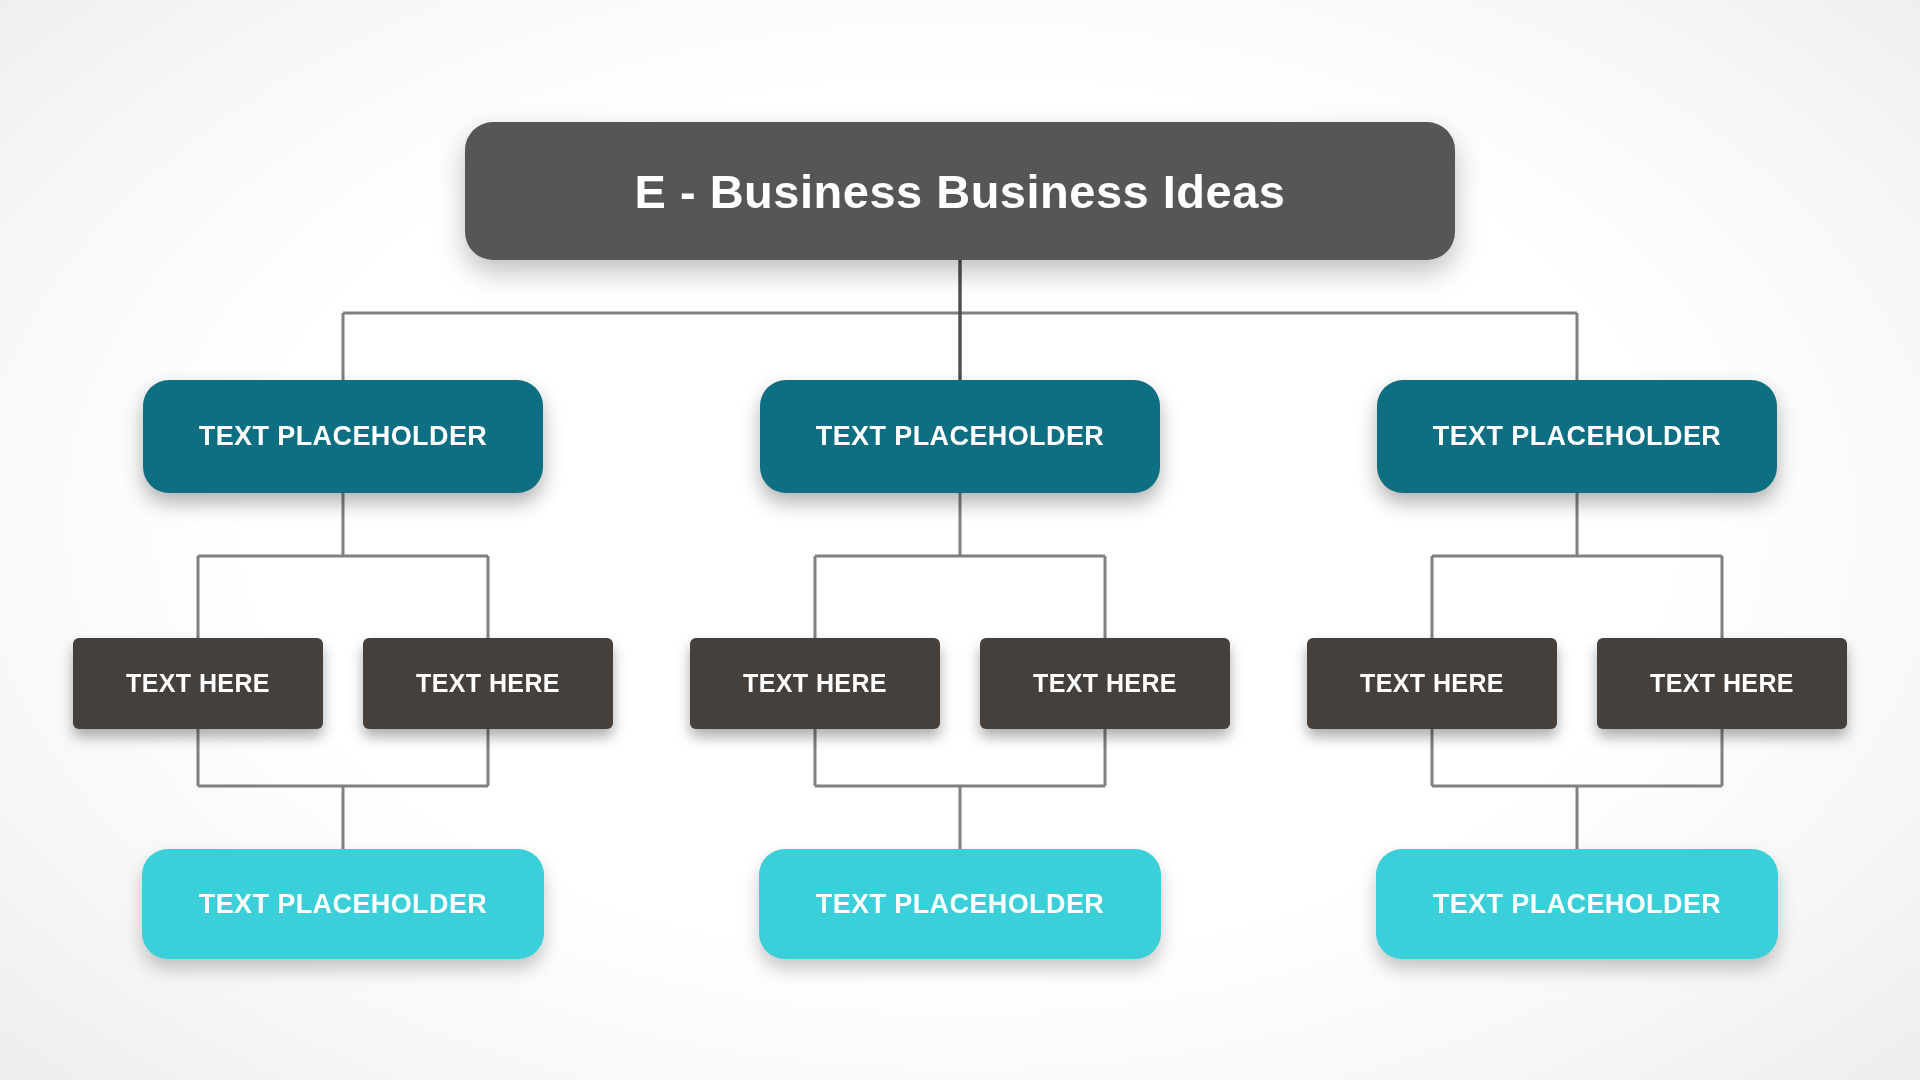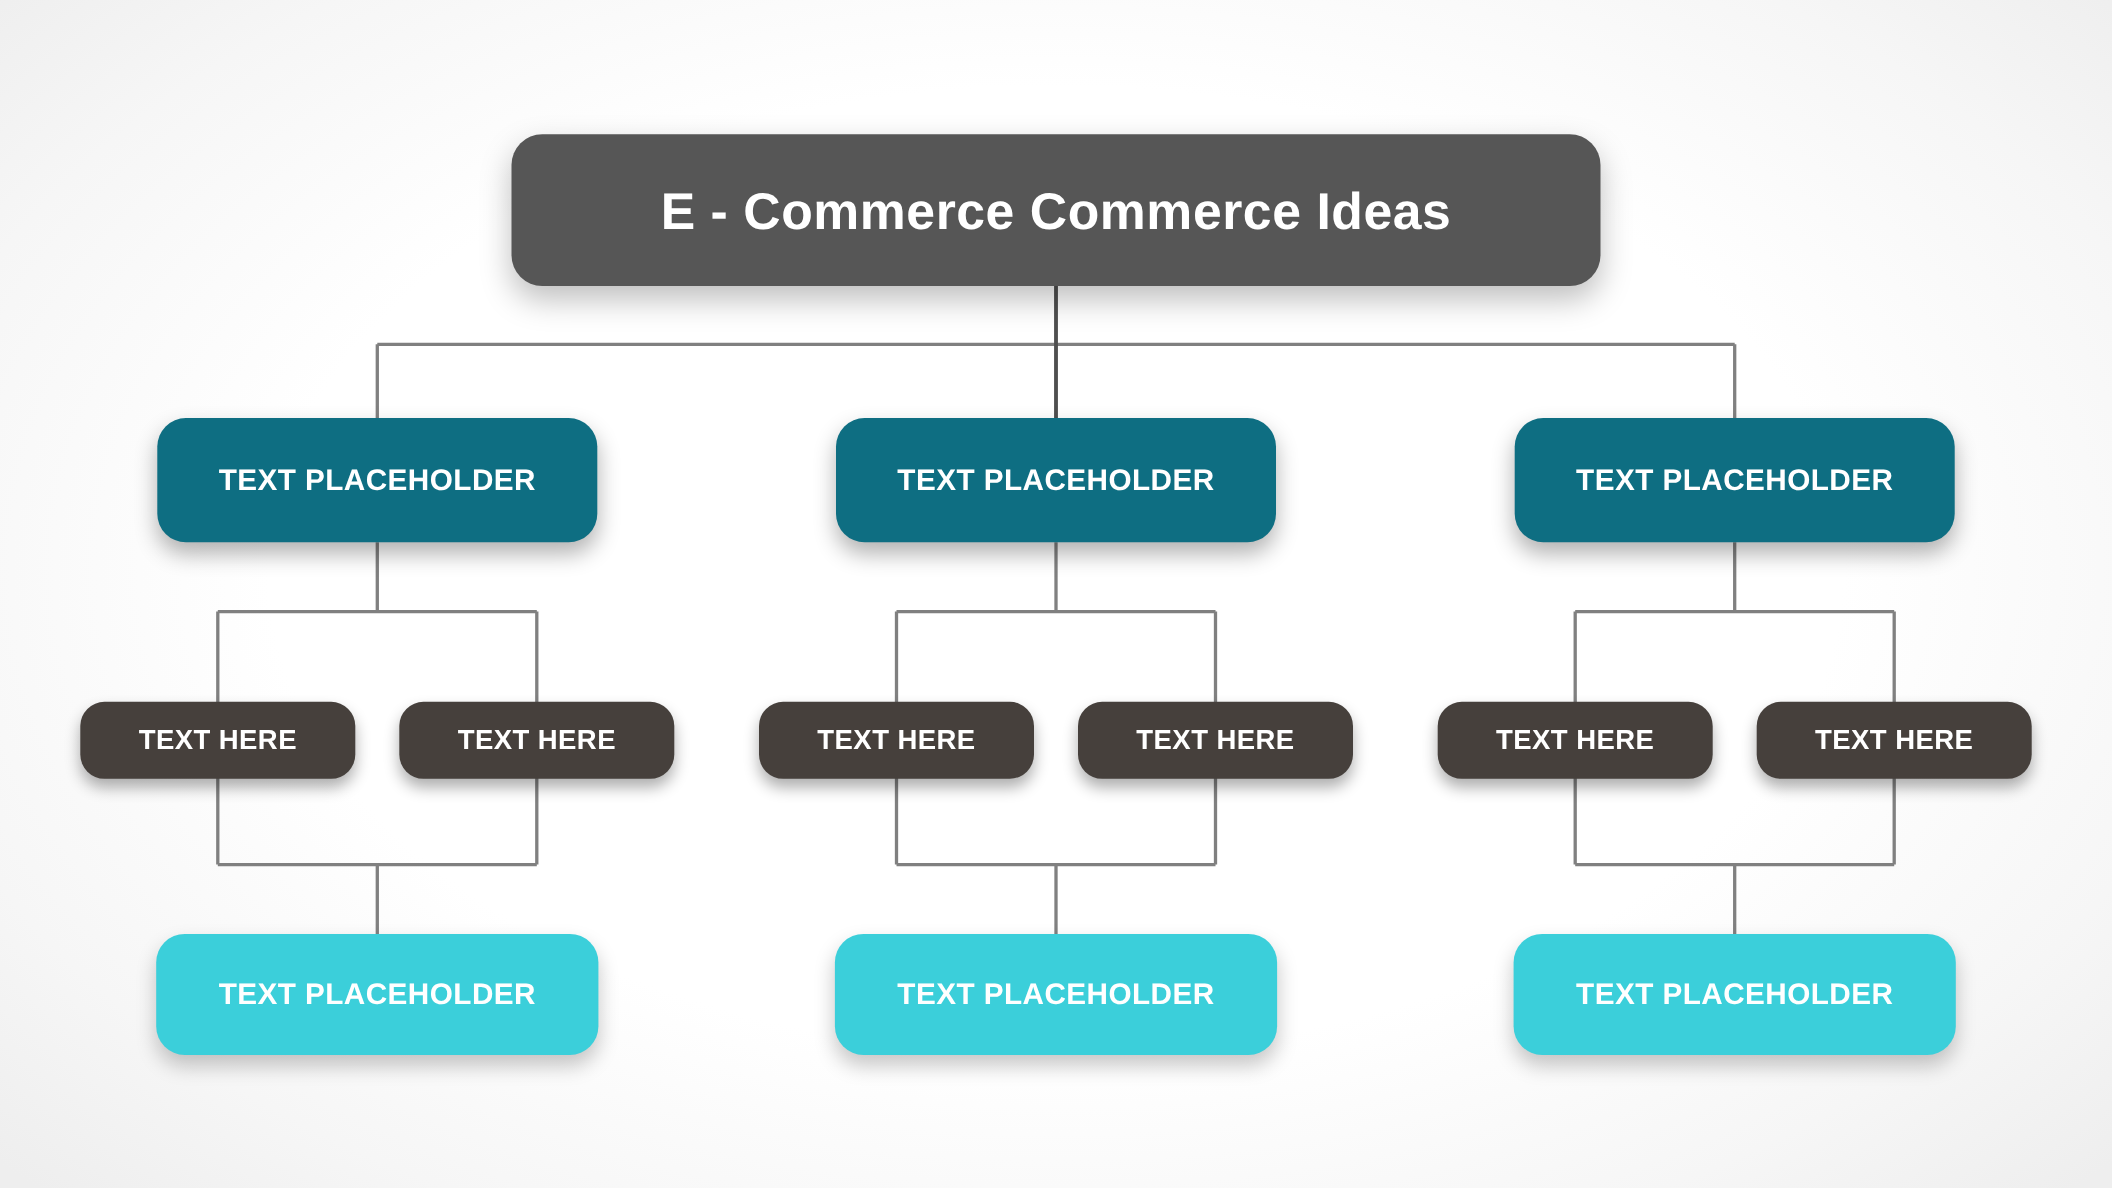--- a/index.html
+++ b/index.html
@@ -50,23 +50,23 @@
     box-shadow: 0 12px 28px rgba(0,0,0,0.25);
   }
   .node-branch {
     top: 380px; width: 400px; height: 113px;
     background: var(--branch-box, #0e6e82);
     border-radius: 26px;
     font-size: 27px;
     box-shadow: 0 10px 20px rgba(0,0,0,0.30);
   }
   .node-leaf {
-    top: 638px; width: 250px; height: 70px;
+    top: 638px; width: 250px; height: 91px;
     background: var(--leaf-box, #46403c);
-    border-radius: 22px;
+    border-radius: 6px;
     font-size: 25px;
     box-shadow: 0 8px 14px rgba(0,0,0,0.32);
   }
   .node-result {
     top: 849px; width: 402px; height: 110px;
     background: var(--result-box, #3bcfda);
     border-radius: 26px;
     font-size: 27px;
     box-shadow: 0 10px 18px rgba(0,0,0,0.22);
   }
@@ -92,21 +92,21 @@
 <div class="canvas">
 
   <svg class="connectors" viewBox="0 0 1920 1080" xmlns="http://www.w3.org/2000/svg">
     <path class="connector-line" d="M343 313 H1577 M343 313 V380 M1577 313 V380"></path>
     <path class="trunk-line" d="M960 259 V380"></path>
     <path class="connector-line" d="M343 493 V556 M198 556 H488 M198 556 V786 M488 556 V786 M198 786 H488 M343 786 V850"></path>
     <path class="connector-line" d="M960 493 V556 M815 556 H1105 M815 556 V786 M1105 556 V786 M815 786 H1105 M960 786 V850"></path>
     <path class="connector-line" d="M1577 493 V556 M1432 556 H1722 M1432 556 V786 M1722 556 V786 M1432 786 H1722 M1577 786 V850"></path>
   </svg>
 
-  <div class="node node-title">E - Commerce Commerce Ideas</div>
+  <div class="node node-title">E - Business Business Ideas</div>
 
   <div class="node node-branch c1">TEXT PLACEHOLDER</div>
   <div class="node node-leaf leaf-left c1">TEXT HERE</div>
   <div class="node node-leaf leaf-right c1">TEXT HERE</div>
   <div class="node node-result c1">TEXT PLACEHOLDER</div>
 
   <div class="node node-branch c2">TEXT PLACEHOLDER</div>
   <div class="node node-leaf leaf-left c2">TEXT HERE</div>
   <div class="node node-leaf leaf-right c2">TEXT HERE</div>
   <div class="node node-result c2">TEXT PLACEHOLDER</div>

